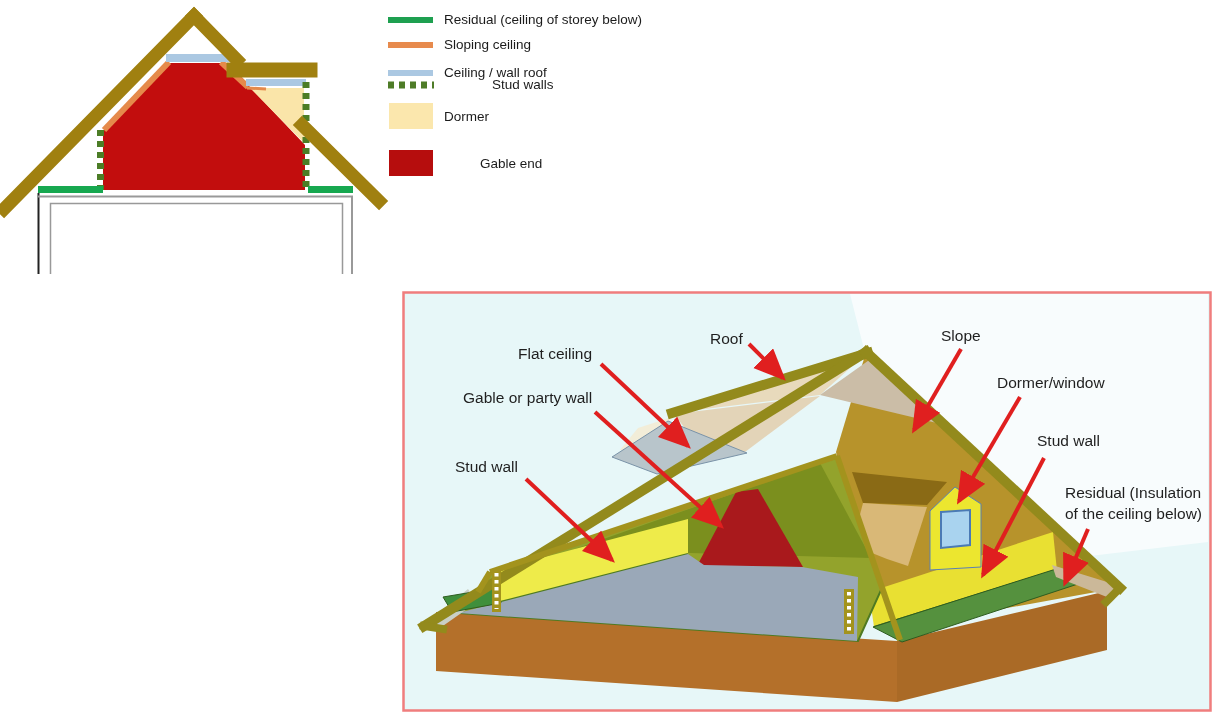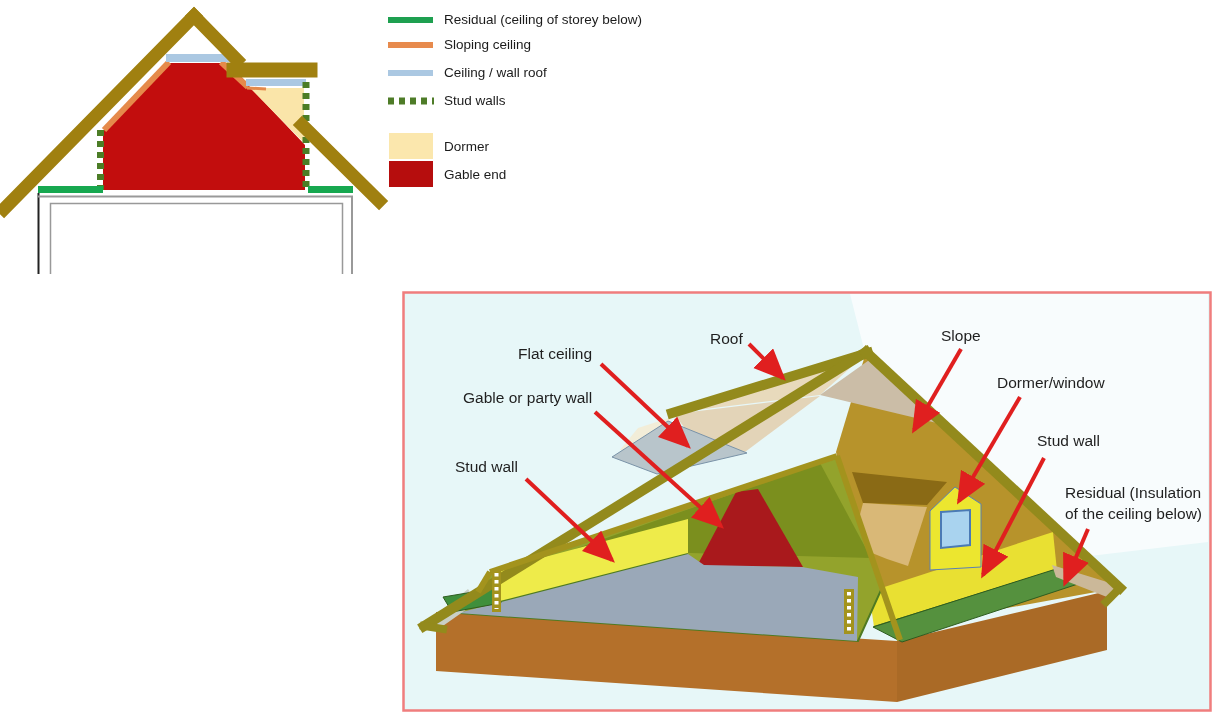--- a/index.html
+++ b/index.html
@@ -63,33 +63,33 @@
         <rect x="0" y="1" width="45" height="6" fill="#e78a4d"></rect>
       </svg>
       <span class="legend-label">Sloping ceiling</span>
     </div>
     <div class="legend-row" style="top:65px;">
       <svg width="46" height="8">
         <rect x="0" y="1" width="45" height="6" fill="#abc8e2"></rect>
       </svg>
       <span class="legend-label">Ceiling / wall roof</span>
     </div>
-    <div class="legend-row" style="top:93px;">
+    <div class="legend-row" style="top:77px;gap:48px;">
       <svg width="46" height="8">
         <line x1="0" y1="4" x2="46" y2="4" stroke="#4e7c28" stroke-width="7" stroke-dasharray="6 5"></line>
       </svg>
       <span class="legend-label">Stud walls</span>
     </div>
-    <div class="legend-row" style="top:132px;">
+    <div class="legend-row" style="top:102px;">
       <svg width="46" height="28">
         <rect x="1" y="1" width="44" height="26" fill="#fbe7ad"></rect>
       </svg>
       <span class="legend-label">Dormer</span>
     </div>
-    <div class="legend-row" style="top:160px;">
+    <div class="legend-row" style="top:149px;gap:36px;">
       <svg width="46" height="28">
         <rect x="1" y="1" width="44" height="26" fill="#b60d0d"></rect>
       </svg>
       <span class="legend-label">Gable end</span>
     </div>
   </div>
 
   <svg id="figure3d" width="810" height="421" viewBox="402 291 810 421">
     <defs>
       <marker id="arr" markerWidth="9" markerHeight="8" refX="7" refY="3.5" orient="auto">

